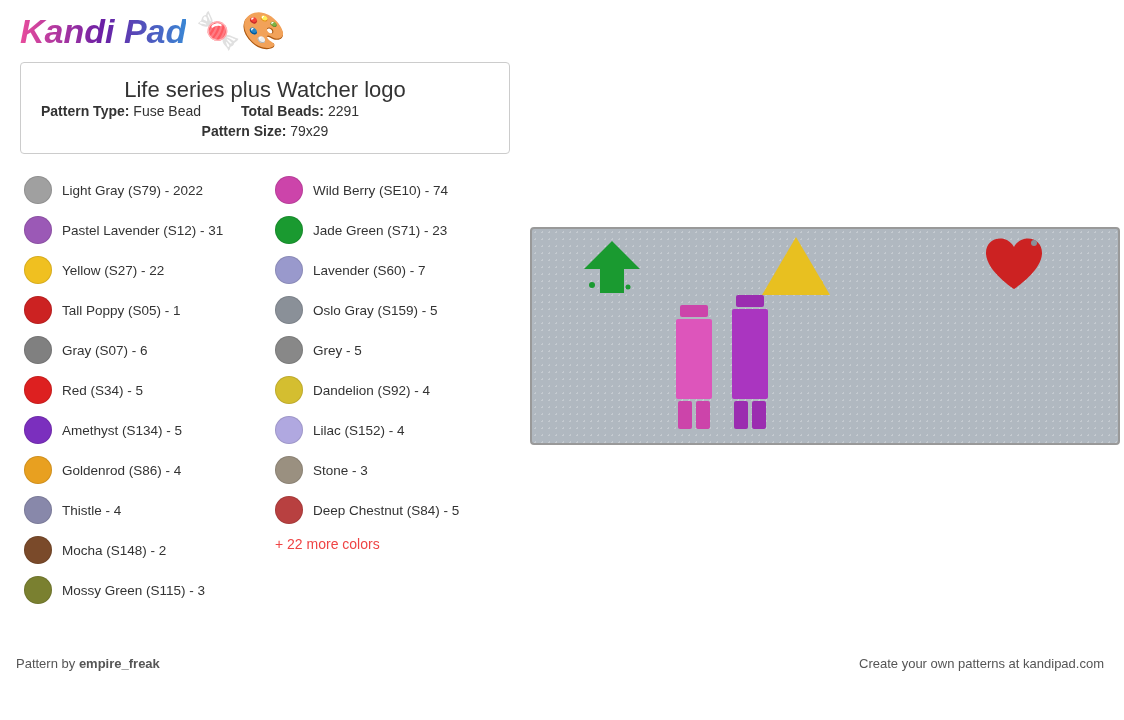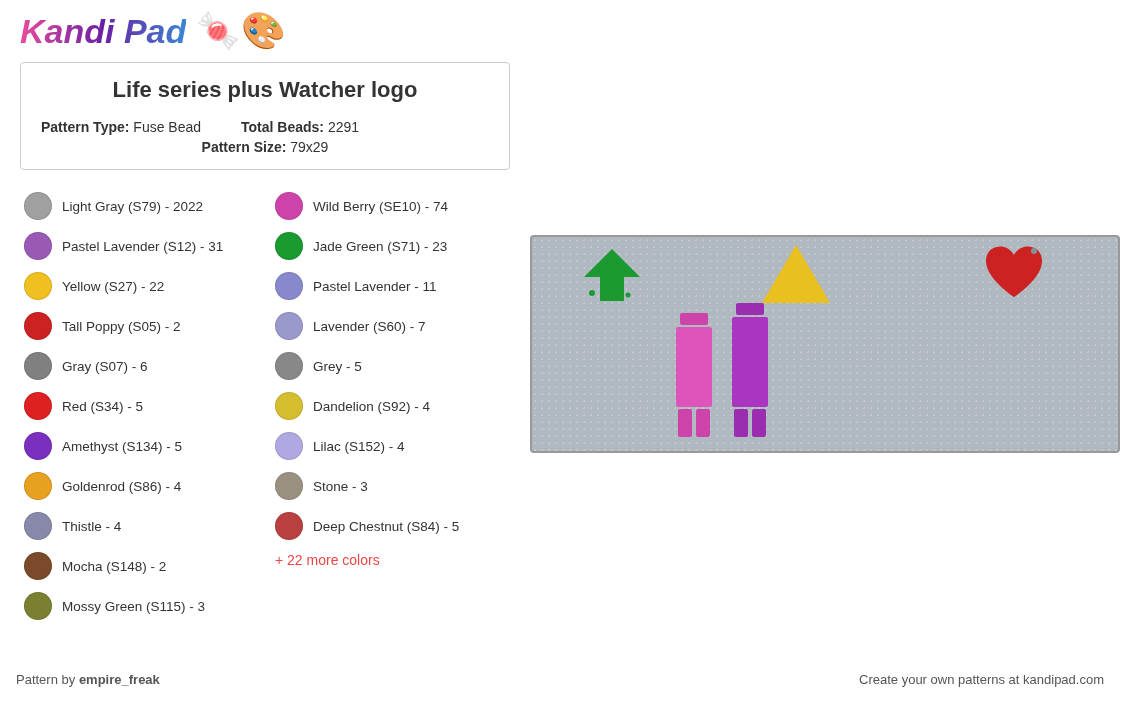--- a/index.html
+++ b/index.html
@@ -39,22 +39,22 @@
     }
     .pattern-info-box {
       border: 1px solid #ccc;
       border-radius: 4px;
       padding: 14px 20px;
       text-align: center;
       margin-bottom: 16px;
     }
     .pattern-title {
       font-size: 22px;
-      font-weight: bold;
-      margin-bottom: 16px;
+      font-weight: normal;
+      margin-bottom: 0;
     }
     .pattern-meta {
       display: flex;
       justify-content: flex-start;
       gap: 40px;
       font-size: 14px;
     }
     .color-grid {
       display: grid;
       grid-template-columns: 1fr 1fr;
@@ -153,21 +153,21 @@
         <div class="color-item">
           <div class="color-swatch" style="background:#9b59b6;"></div>
           <span>Pastel Lavender (S12) - 31</span>
         </div>
         <div class="color-item">
           <div class="color-swatch" style="background:#f0c020;"></div>
           <span>Yellow (S27) - 22</span>
         </div>
         <div class="color-item">
           <div class="color-swatch" style="background:#cc2222;"></div>
-          <span>Tall Poppy (S05) - 2</span>
+          <span>Tall Poppy (S05) - 1</span>
         </div>
         <div class="color-item">
           <div class="color-swatch" style="background:#808080;"></div>
           <span>Gray (S07) - 6</span>
         </div>
         <div class="color-item">
           <div class="color-swatch" style="background:#dd2020;"></div>
           <span>Red (S34) - 5</span>
         </div>
         <div class="color-item">
@@ -195,26 +195,26 @@
       <div>
         <div class="color-item">
           <div class="color-swatch" style="background:#cc44aa;"></div>
           <span>Wild Berry (SE10) - 74</span>
         </div>
         <div class="color-item">
           <div class="color-swatch" style="background:#1a9a30;"></div>
           <span>Jade Green (S71) - 23</span>
         </div>
         <div class="color-item">
-          <div class="color-swatch" style="background:#8888cc;"></div>
-          <span>Pastel Lavender - 11</span>
-        </div>
-        <div class="color-item">
           <div class="color-swatch" style="background:#9999cc;"></div>
           <span>Lavender (S60) - 7</span>
+        </div>
+        <div class="color-item">
+          <div class="color-swatch" style="background:#8a9098;"></div>
+          <span>Oslo Gray (S159) - 5</span>
         </div>
         <div class="color-item">
           <div class="color-swatch" style="background:#888888;"></div>
           <span>Grey - 5</span>
         </div>
         <div class="color-item">
           <div class="color-swatch" style="background:#d4be30;"></div>
           <span>Dandelion (S92) - 4</span>
         </div>
         <div class="color-item">

